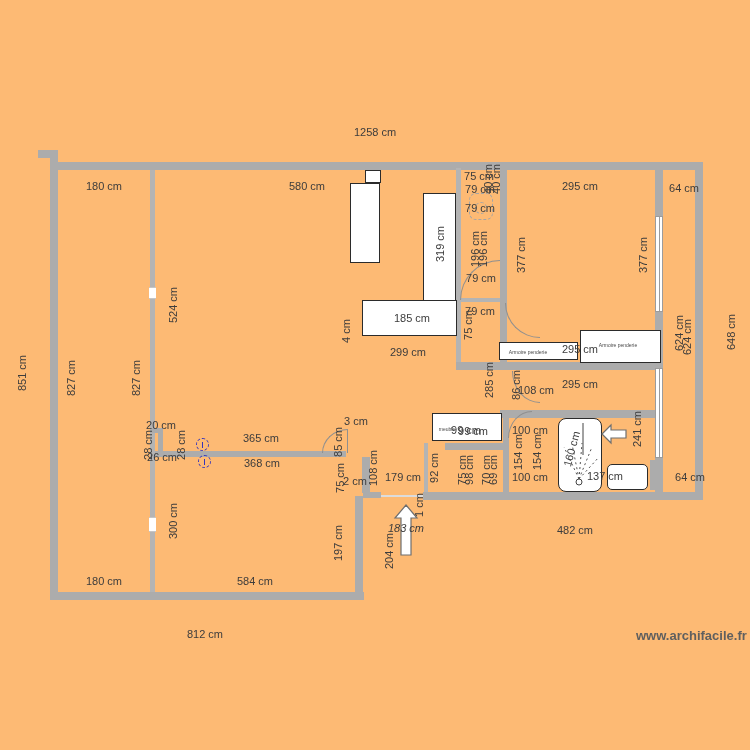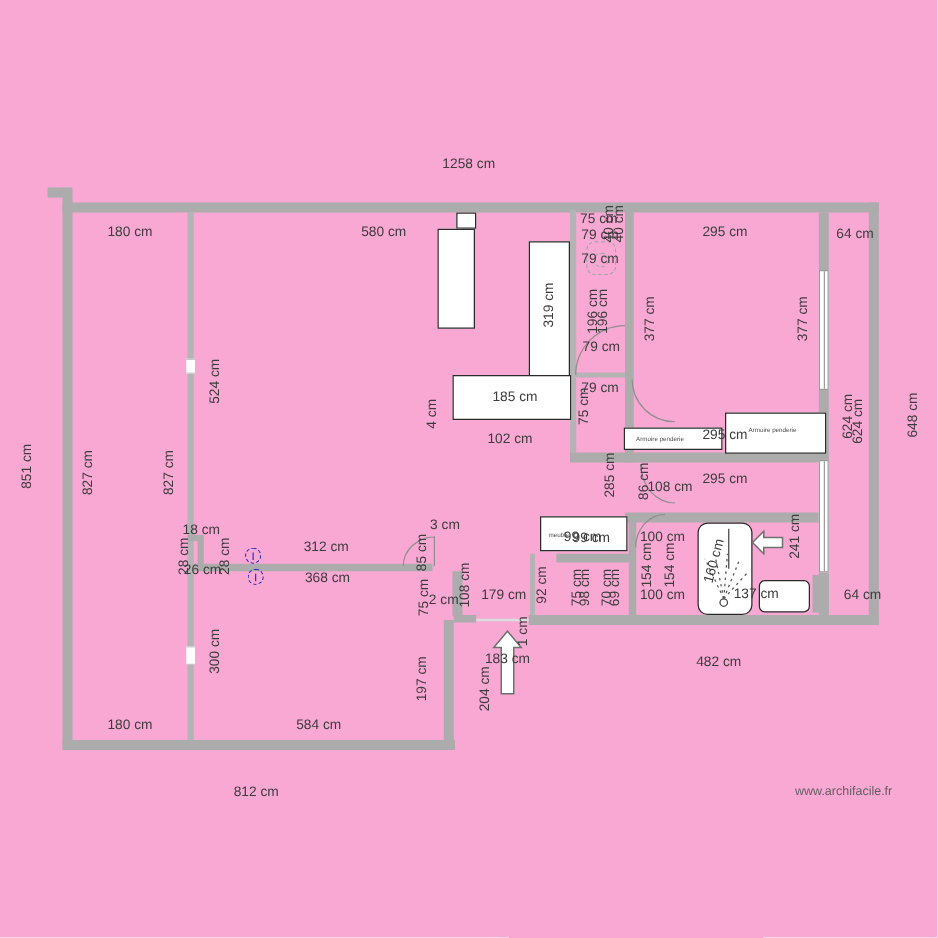--- a/index.html
+++ b/index.html
@@ -1,16 +1,16 @@
 <!DOCTYPE html>
 <html><head>
 <meta charset="utf-8">
 <style>
   html,body{margin:0;padding:0;background:#fff;}
-  #stage{position:relative;width:750px;height:750px;background:#f9a8d4;overflow:hidden;
+  #stage{position:relative;width:750px;height:750px;background:#fdba74;overflow:hidden;
          font-family:"Liberation Sans",sans-serif;}
   .wall{position:absolute;background:#acacac;}
   .thinwall{position:absolute;background:#b4b4b4;}
   .gap{position:absolute;background:#ffffff;border-top:1px solid #c6c6c6;border-bottom:1px solid #c6c6c6;}
   .win{position:absolute;background:#ffffff;border:1px solid #9c9c9c;box-sizing:border-box;}
   .win::after{content:"";position:absolute;left:50%;top:0;bottom:0;width:1px;background:#9c9c9c;}
   .furn{position:absolute;background:#ffffff;border:1px solid #2b2b2b;box-sizing:border-box;}
   .furn.rounded{border-radius:5px;}
   .furn.cabin{border-radius:8px;}
   .arc{position:absolute;border:0 solid #8f8f8f;box-sizing:border-box;}
@@ -20,21 +20,21 @@
   .dim{position:absolute;font-size:11px;color:#3c3c3c;white-space:nowrap;
        transform:translate(-50%,-50%);line-height:1;}
   .dim.r90{transform:translate(-50%,-50%) rotate(-90deg);}
   .dim.r75{transform:translate(-50%,-50%) rotate(-75deg);}
   .tiny{font-size:5px;color:#4a4a4a;}
   .outlet{position:absolute;width:13px;height:13px;border:1px dashed #3434bb;border-radius:50%;box-sizing:border-box;}
   .outlet .bar{position:absolute;left:5px;top:3px;width:1px;height:6px;background:#3434bb;}
   .toilet{position:absolute;width:24px;height:27px;border:1px dashed #a5a5a5;border-radius:7px;box-sizing:border-box;}
   .toilet .bowl{position:absolute;left:5px;top:8px;width:12px;height:12px;border:1px dashed #a5a5a5;border-radius:50%;box-sizing:border-box;}
   .threshold{position:absolute;background:#dcdcdc;}
-  #watermark{position:absolute;left:636px;top:628px;font-size:10px;color:#5f5f5f;text-decoration:none;}
+  #watermark{position:absolute;left:636px;top:628px;font-size:13px;color:#5f5f5f;text-decoration:none;font-weight:bold;}
 </style>
 </head>
 <body>
 
 <div id="stage">
 
   <div class="wall" style="left:50px;top:162px;width:653px;height:8px;"></div>
   <div class="wall" style="left:38px;top:150px;width:14px;height:8px;"></div>
   <div class="wall" style="left:50px;top:150px;width:8px;height:450px;"></div>
   <div class="wall" style="left:50px;top:592px;width:314px;height:8px;"></div>
@@ -133,33 +133,33 @@
       <span class="dim r90" style="left: 643px; top: 255px;">377 cm</span>
       <span class="dim r90" style="left: 22px; top: 373px;">851 cm</span>
       <span class="dim r90" style="left: 71px; top: 378px;">827 cm</span>
       <span class="dim r90" style="left: 136px; top: 378px;">827 cm</span>
       <span class="dim r90" style="left: 173px; top: 305px;">524 cm</span>
       <span class="dim r90" style="left: 731px; top: 332px;">648 cm</span>
       <span class="dim r90" style="left: 679px; top: 333px;">624 cm</span>
       <span class="dim r90" style="left: 687px; top: 337px;">624 cm</span>
       <span class="dim r90" style="left: 346px; top: 331px;">4 cm</span>
       <span class="dim" style="left: 412px; top: 318px;">185 cm</span>
-      <span class="dim" style="left: 408px; top: 352px;">102 cm</span>
+      <span class="dim" style="left: 408px; top: 352px;">299 cm</span>
       <span class="dim" style="left: 480px; top: 311px;">79 cm</span>
       <span class="dim r90" style="left: 468px; top: 325px;">75 cm</span>
       <span class="dim" style="left: 580px; top: 349px;">295 cm</span>
       <span class="dim r90" style="left: 489px; top: 380px;">285 cm</span>
       <span class="dim" style="left: 580px; top: 384px;">295 cm</span>
       <span class="dim r90" style="left: 516px; top: 385px;">86 cm</span>
       <span class="dim" style="left: 536px; top: 390px;">108 cm</span>
-      <span class="dim" style="left: 161px; top: 425px;">18 cm</span>
+      <span class="dim" style="left: 161px; top: 425px;">20 cm</span>
       <span class="dim r90" style="left: 148px; top: 445px;">28 cm</span>
       <span class="dim r90" style="left: 181px; top: 445px;">28 cm</span>
       <span class="dim" style="left: 162px; top: 457px;">26 cm</span>
-      <span class="dim" style="left: 261px; top: 438px;">312 cm</span>
+      <span class="dim" style="left: 261px; top: 438px;">365 cm</span>
       <span class="dim" style="left: 262px; top: 463px;">368 cm</span>
       <span class="dim" style="left: 356px; top: 421px;">3 cm</span>
       <span class="dim r90" style="left: 338px; top: 442px;">85 cm</span>
       <span class="dim r90" style="left: 340px; top: 478px;">75 cm</span>
       <span class="dim" style="left: 355px; top: 481px;">2 cm</span>
       <span class="dim r90" style="left: 373px; top: 468px;">108 cm</span>
       <span class="dim" style="left: 403px; top: 477px;">179 cm</span>
       <span class="dim r90" style="left: 419px; top: 505px;">1 cm</span>
       <span class="dim r90" style="left: 434px; top: 468px;">92 cm</span>
       <span class="dim" style="left: 466px; top: 430px;">99 cm</span>
@@ -170,21 +170,21 @@
       <span class="dim r90" style="left: 493px; top: 470px;">69 cm</span>
       <span class="dim" style="left: 530px; top: 430px;">100 cm</span>
       <span class="dim r90" style="left: 518px; top: 452px;">154 cm</span>
       <span class="dim r90" style="left: 537px; top: 452px;">154 cm</span>
       <span class="dim" style="left: 530px; top: 477px;">100 cm</span>
       <span class="dim r75" style="left: 572px; top: 449px;">160 cm</span>
       <span class="dim r90" style="left: 637px; top: 429px;">241 cm</span>
       <span class="dim" style="left: 605px; top: 476px;">137 cm</span>
       <span class="dim" style="left: 690px; top: 477px;">64 cm</span>
       <span class="dim" style="left: 575px; top: 530px;">482 cm</span>
-      <span class="dim" style="left: 406px; top: 528px;">183 cm</span>
+      <span class="dim" style="left: 406px; top: 528px; font-style: italic;">183 cm</span>
       <span class="dim r90" style="left: 389px; top: 551px;">204 cm</span>
       <span class="dim r90" style="left: 338px; top: 543px;">197 cm</span>
       <span class="dim r90" style="left: 173px; top: 521px;">300 cm</span>
       <span class="dim" style="left: 104px; top: 581px;">180 cm</span>
       <span class="dim" style="left: 255px; top: 581px;">584 cm</span>
       <span class="dim" style="left: 205px; top: 634px;">812 cm</span>
       <span class="dim tiny" style="left: 447px; top: 429px;">meuble</span>
       <span class="dim tiny" style="left: 528px; top: 352px;">Armoire penderie</span>
       <span class="dim tiny" style="left: 618px; top: 345px;">Armoire penderie</span>
     </div>

